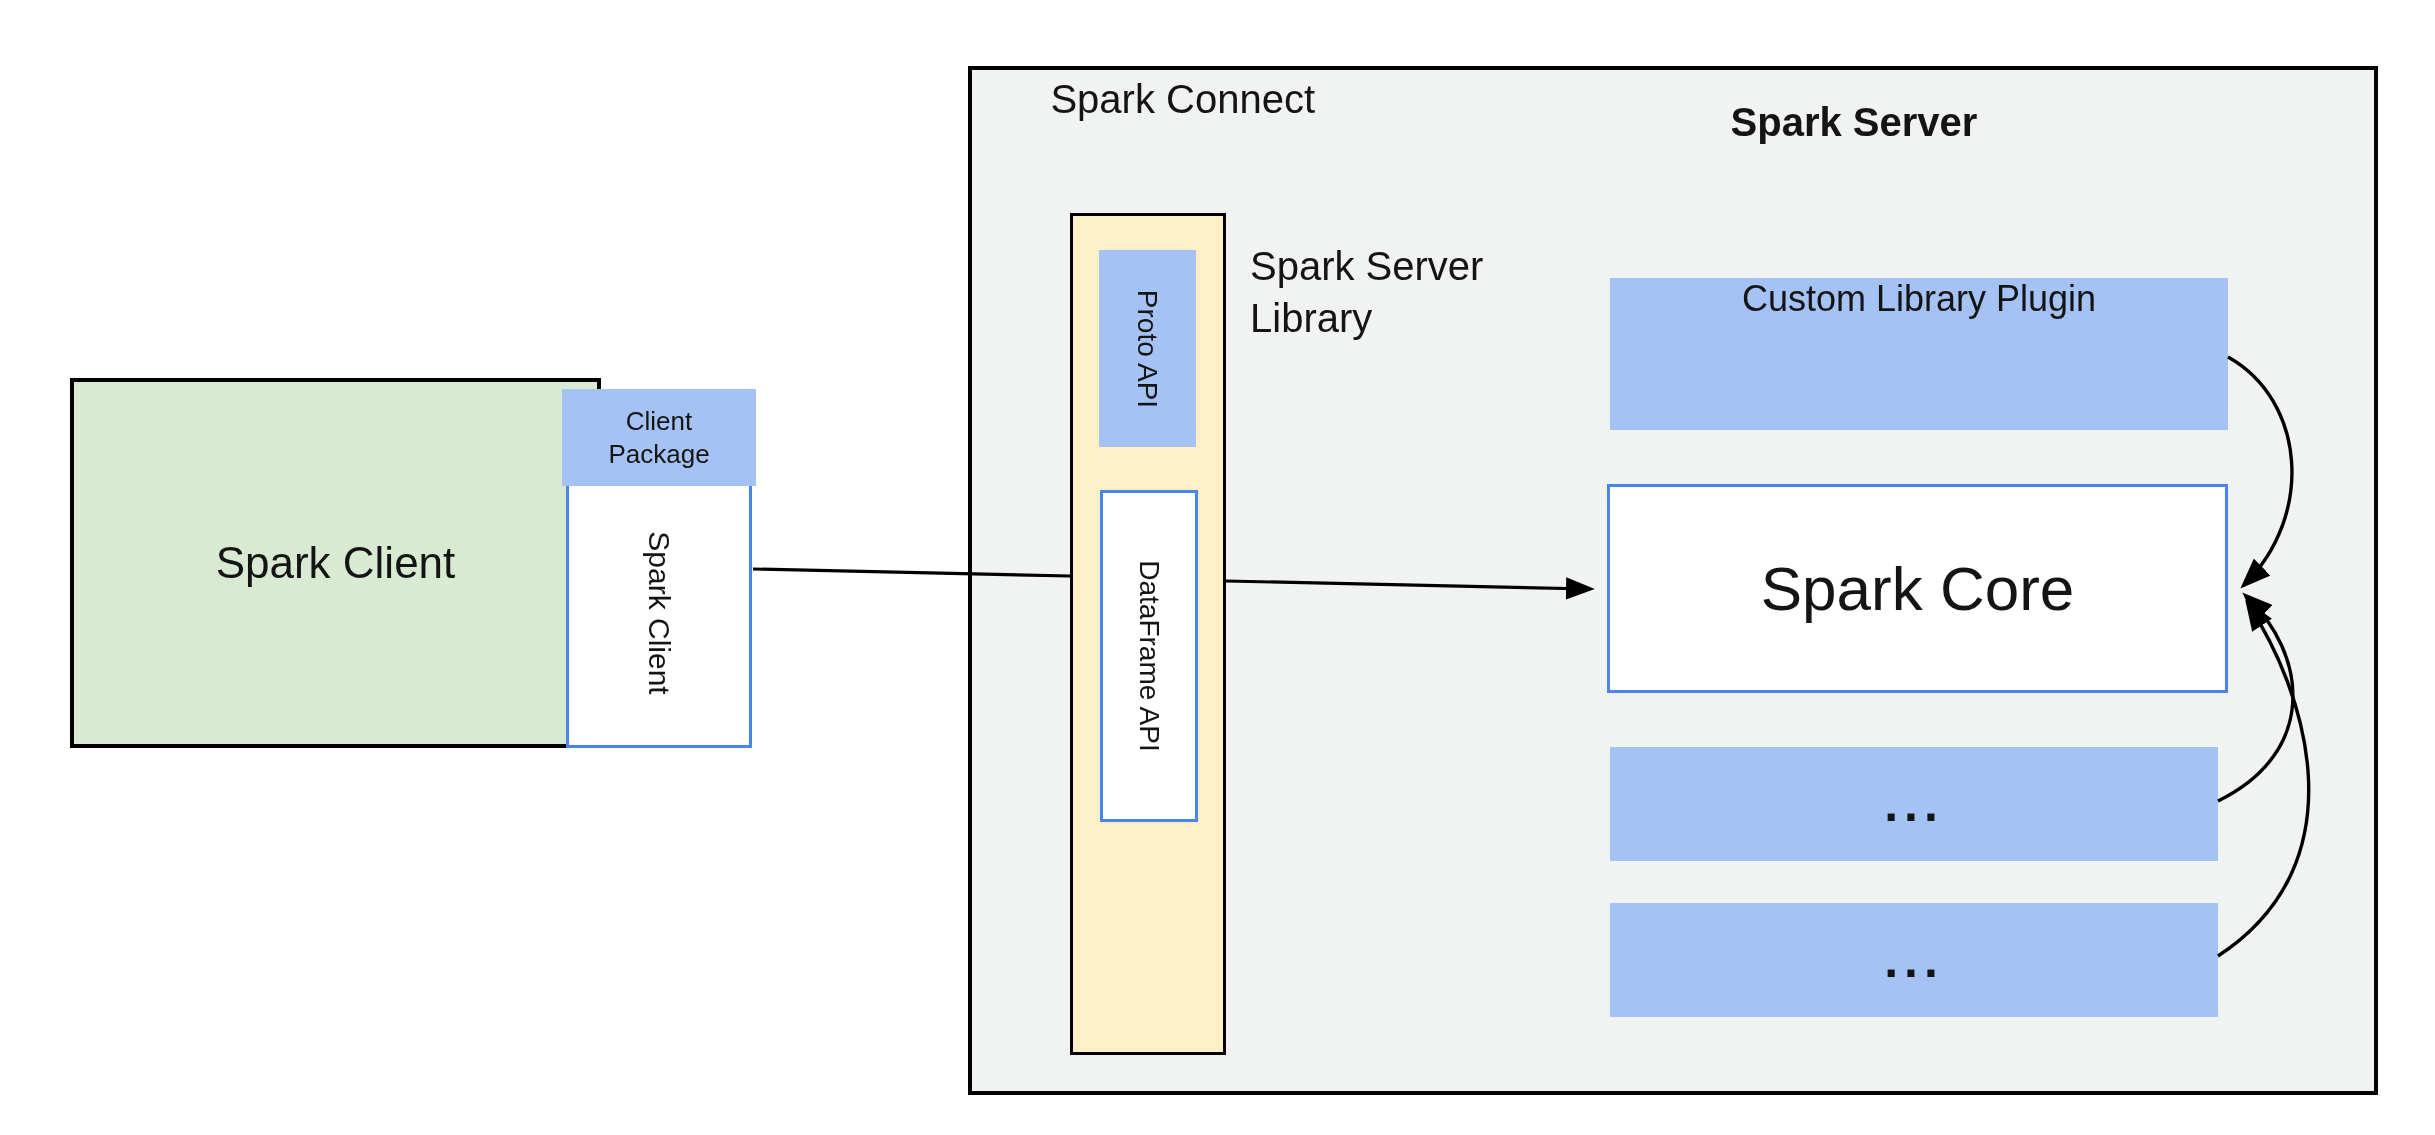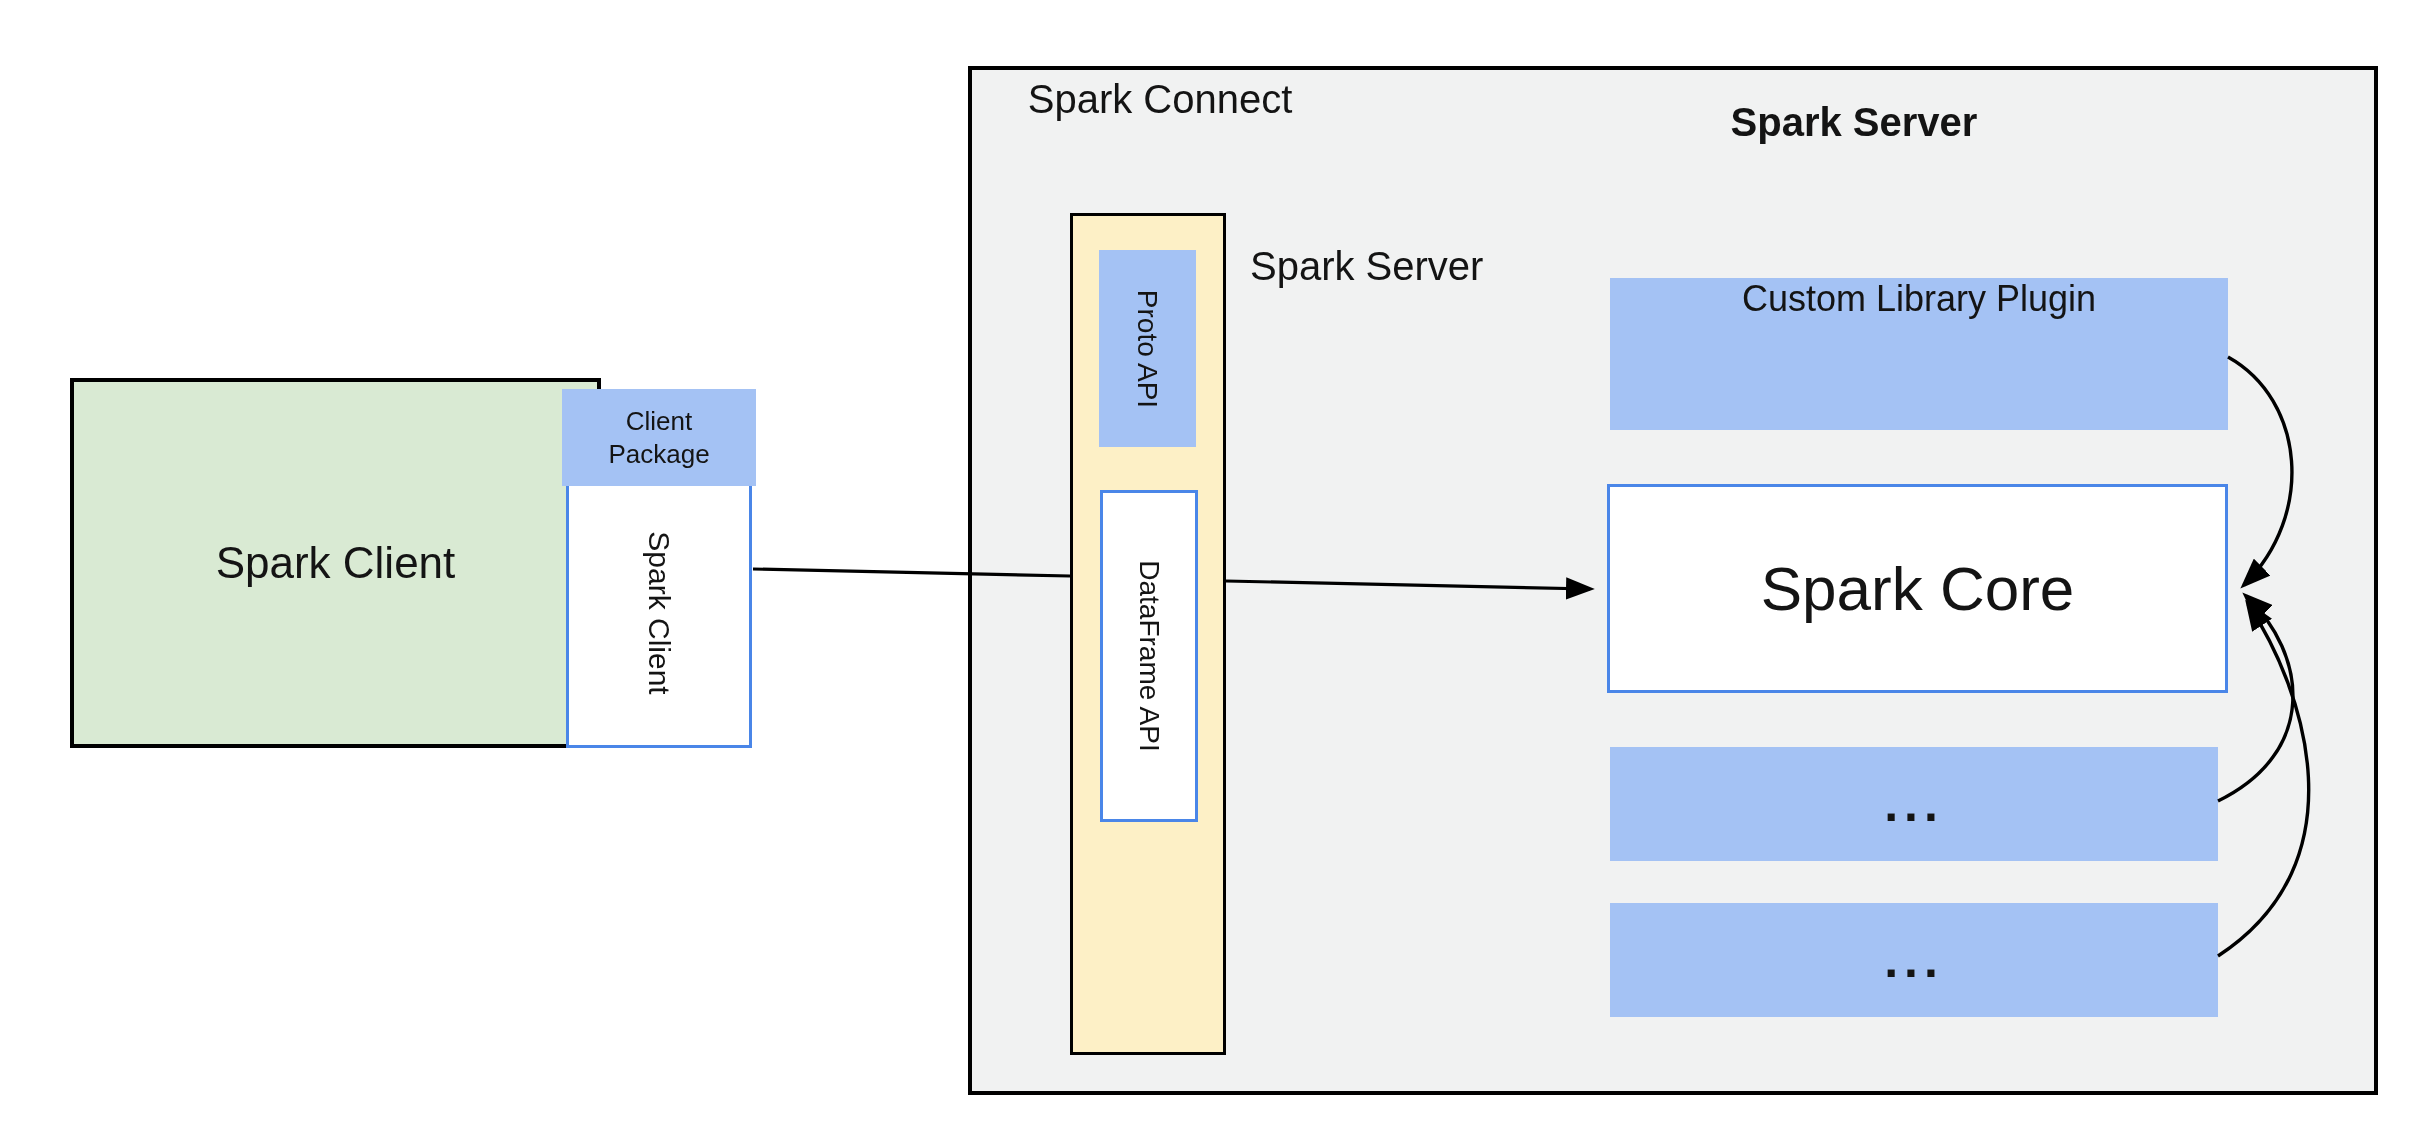--- a/index.html
+++ b/index.html
@@ -51,21 +51,21 @@
     background:#fff;border:3px solid var(--blue-border,#4a86e8);
   }
   .vwrap{display:flex;align-items:center;justify-content:center;}
   .vtext{transform:rotate(90deg);white-space:nowrap;line-height:1;}
   .spark-client-box .vtext{font-size:30px;}
   .proto-box .vtext{font-size:28px;}
   .dataframe-box .vtext{font-size:28px;}
   
   .connect-api-label{
     left:1005px;top:74px;width:310px;
-    font-size:40px;line-height:50px;text-align:center;
+    font-size:40px;line-height:50px;text-align:right;
   }
   .server-title{
     left:1704px;top:98px;width:300px;
     font-size:40px;line-height:48px;text-align:center;font-weight:bold;
   }
   .server-library-label{
     left:1250px;top:240px;width:300px;
     font-size:40px;line-height:52px;text-align:left;
   }
   .label-line{display:block;}
@@ -124,20 +124,21 @@
   <div class="abs proto-box vwrap">
     <span class="vtext">Proto API</span>
   </div>
 
   <div class="abs dataframe-box vwrap">
     <span class="vtext">DataFrame API</span>
   </div>
 
   <div class="abs server-library-label">
     <span class="label-line">Spark Server</span>
+    <span class="label-line">Library</span>
   </div>
 
   <div class="abs plugin-box">
     <span>Custom Library Plugin</span>
   </div>
 
   <div class="abs core-box">
     <span>Spark Core</span>
   </div>
 

